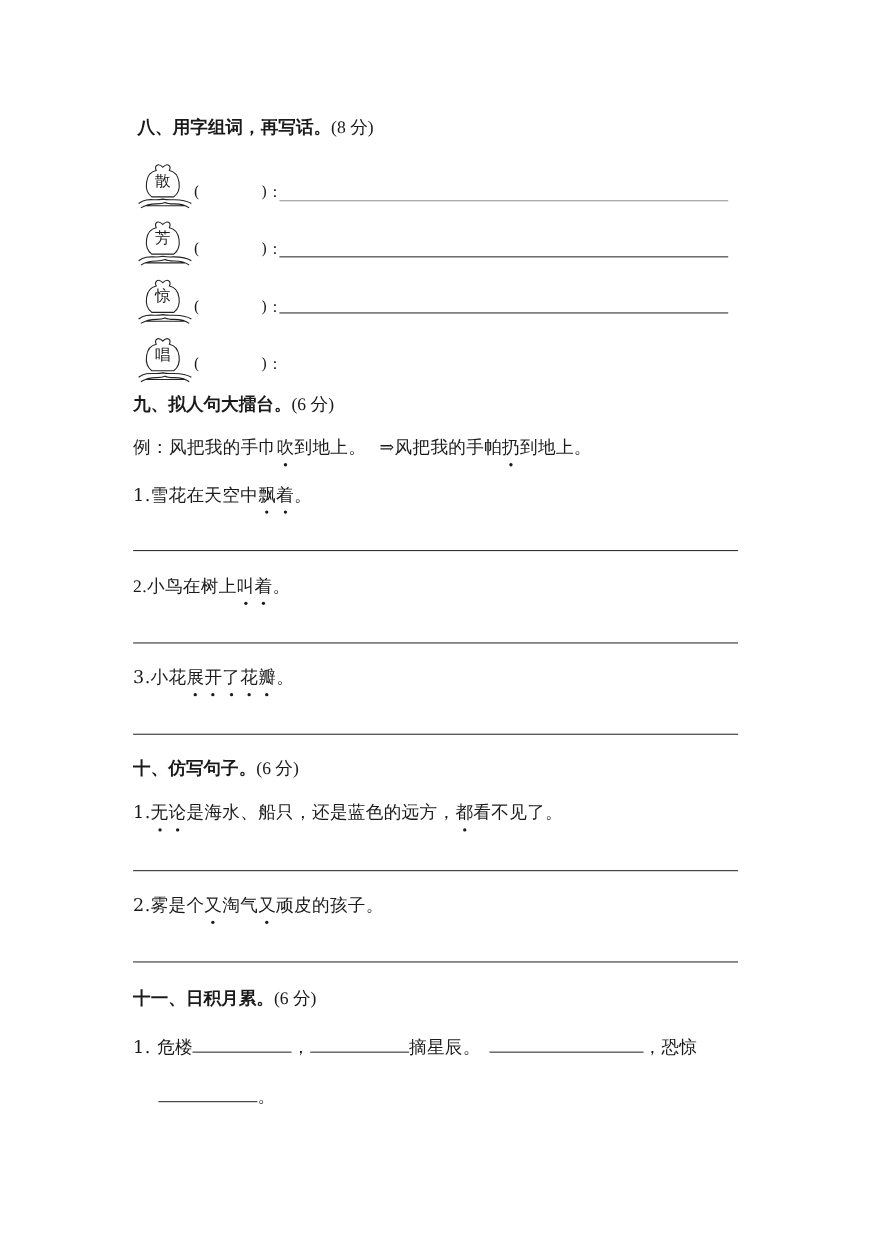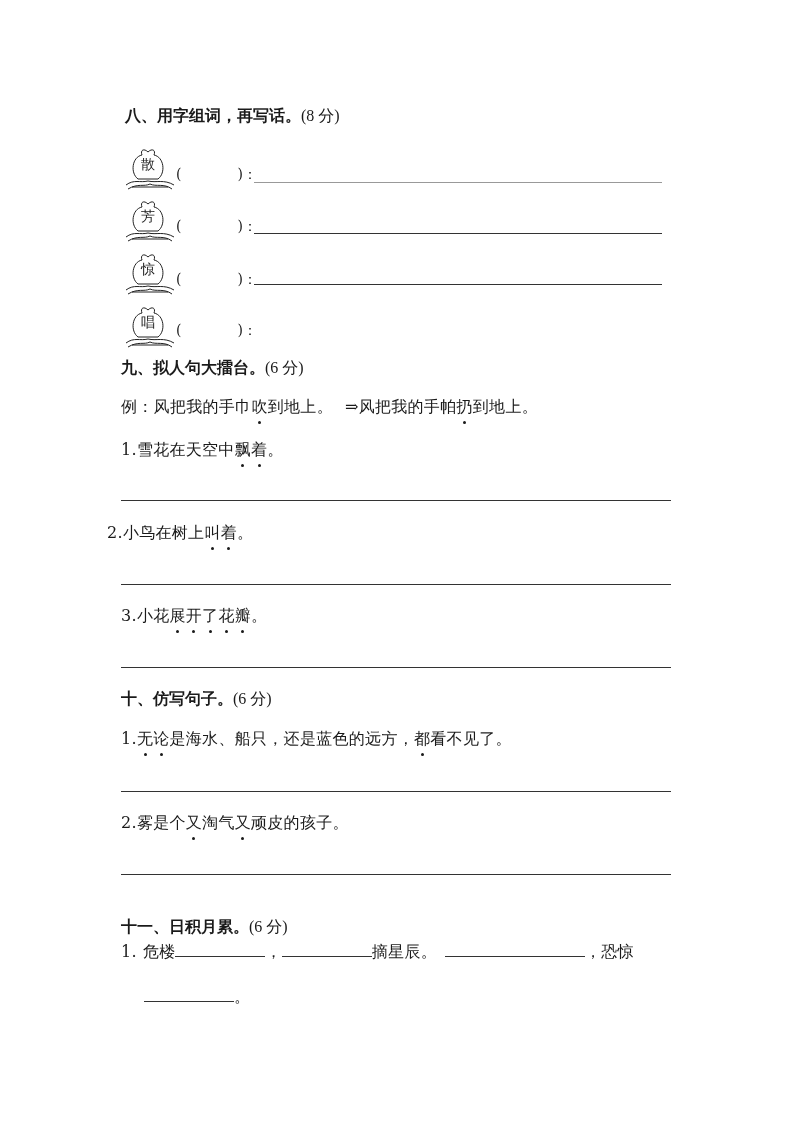--- a/index.html
+++ b/index.html
@@ -82,21 +82,21 @@
 
 <div class="abs text" style="left:121px; top:397px;">
   <span>例：</span><span>风把我的手巾</span><span class="emph">吹</span><span>到地上。</span><span style="display:inline-block;width:12px;"></span><span>⇒</span><span>风把我的手帕</span><span class="emph">扔</span><span>到地上。</span>
 </div>
 
 <div class="abs text" style="left:121px; top:440px;">
   <span>1.</span><span>雪花在天空中</span><span class="emph">飘</span><span class="emph">着</span><span>。</span>
 </div>
 <div class="answer-line" style="top:500px;"></div>
 
-<div class="abs text" style="left:107px; top:523px;">
+<div class="abs text" style="left:121px; top:523px;font-family:Liberation Serif, serif;">
   <span>2.</span><span>小鸟在树上</span><span class="emph">叫</span><span class="emph">着</span><span>。</span>
 </div>
 <div class="answer-line" style="top:584px;"></div>
 
 <div class="abs text" style="left:121px; top:606px;">
   <span>3.</span><span>小花</span><span class="emph">展</span><span class="emph">开</span><span class="emph">了</span><span class="emph">花</span><span class="emph">瓣</span><span>。</span>
 </div>
 <div class="answer-line" style="top:667px;"></div>
 
 <div class="abs heading" style="left:121px; top:689px;text-align:center;">
@@ -106,21 +106,21 @@
 <div class="abs text" style="left:121px; top:729px;">
   <span>1.</span><span class="emph">无</span><span class="emph">论</span><span>是海水、船只，还是蓝色的远方，</span><span class="emph">都</span><span>看不见了。</span>
 </div>
 <div class="answer-line" style="top:791px;"></div>
 
 <div class="abs text" style="left:121px; top:813px;">
   <span>2.</span><span>雾是个</span><span class="emph">又</span><span>淘气</span><span class="emph">又</span><span>顽皮的孩子。</span>
 </div>
 <div class="answer-line" style="top:874px;"></div>
 
-<div class="abs heading" style="left:121px; top:898px;margin-top:19px;">
+<div class="abs heading" style="left:121px; top:898px;">
   <span>十一、日积月累。</span><span class="score">(6 分)</span>
 </div>
 
 <div class="abs text" style="left:121px; top:940px;">
   <span>1.</span><span style="display:inline-block;width:6px;"></span><span>危楼</span><span class="blank" style="width:90px;"></span><span>，</span><span class="blank" style="width:90px;"></span><span>摘星辰。</span><span style="display:inline-block;width:8px;"></span><span class="blank" style="width:140px;"></span><span>，恐惊</span>
 </div>
 <div class="abs text" style="left:144px; top:985px;">
   <span class="blank" style="width:90px;"></span><span>。</span>
 </div>
 

